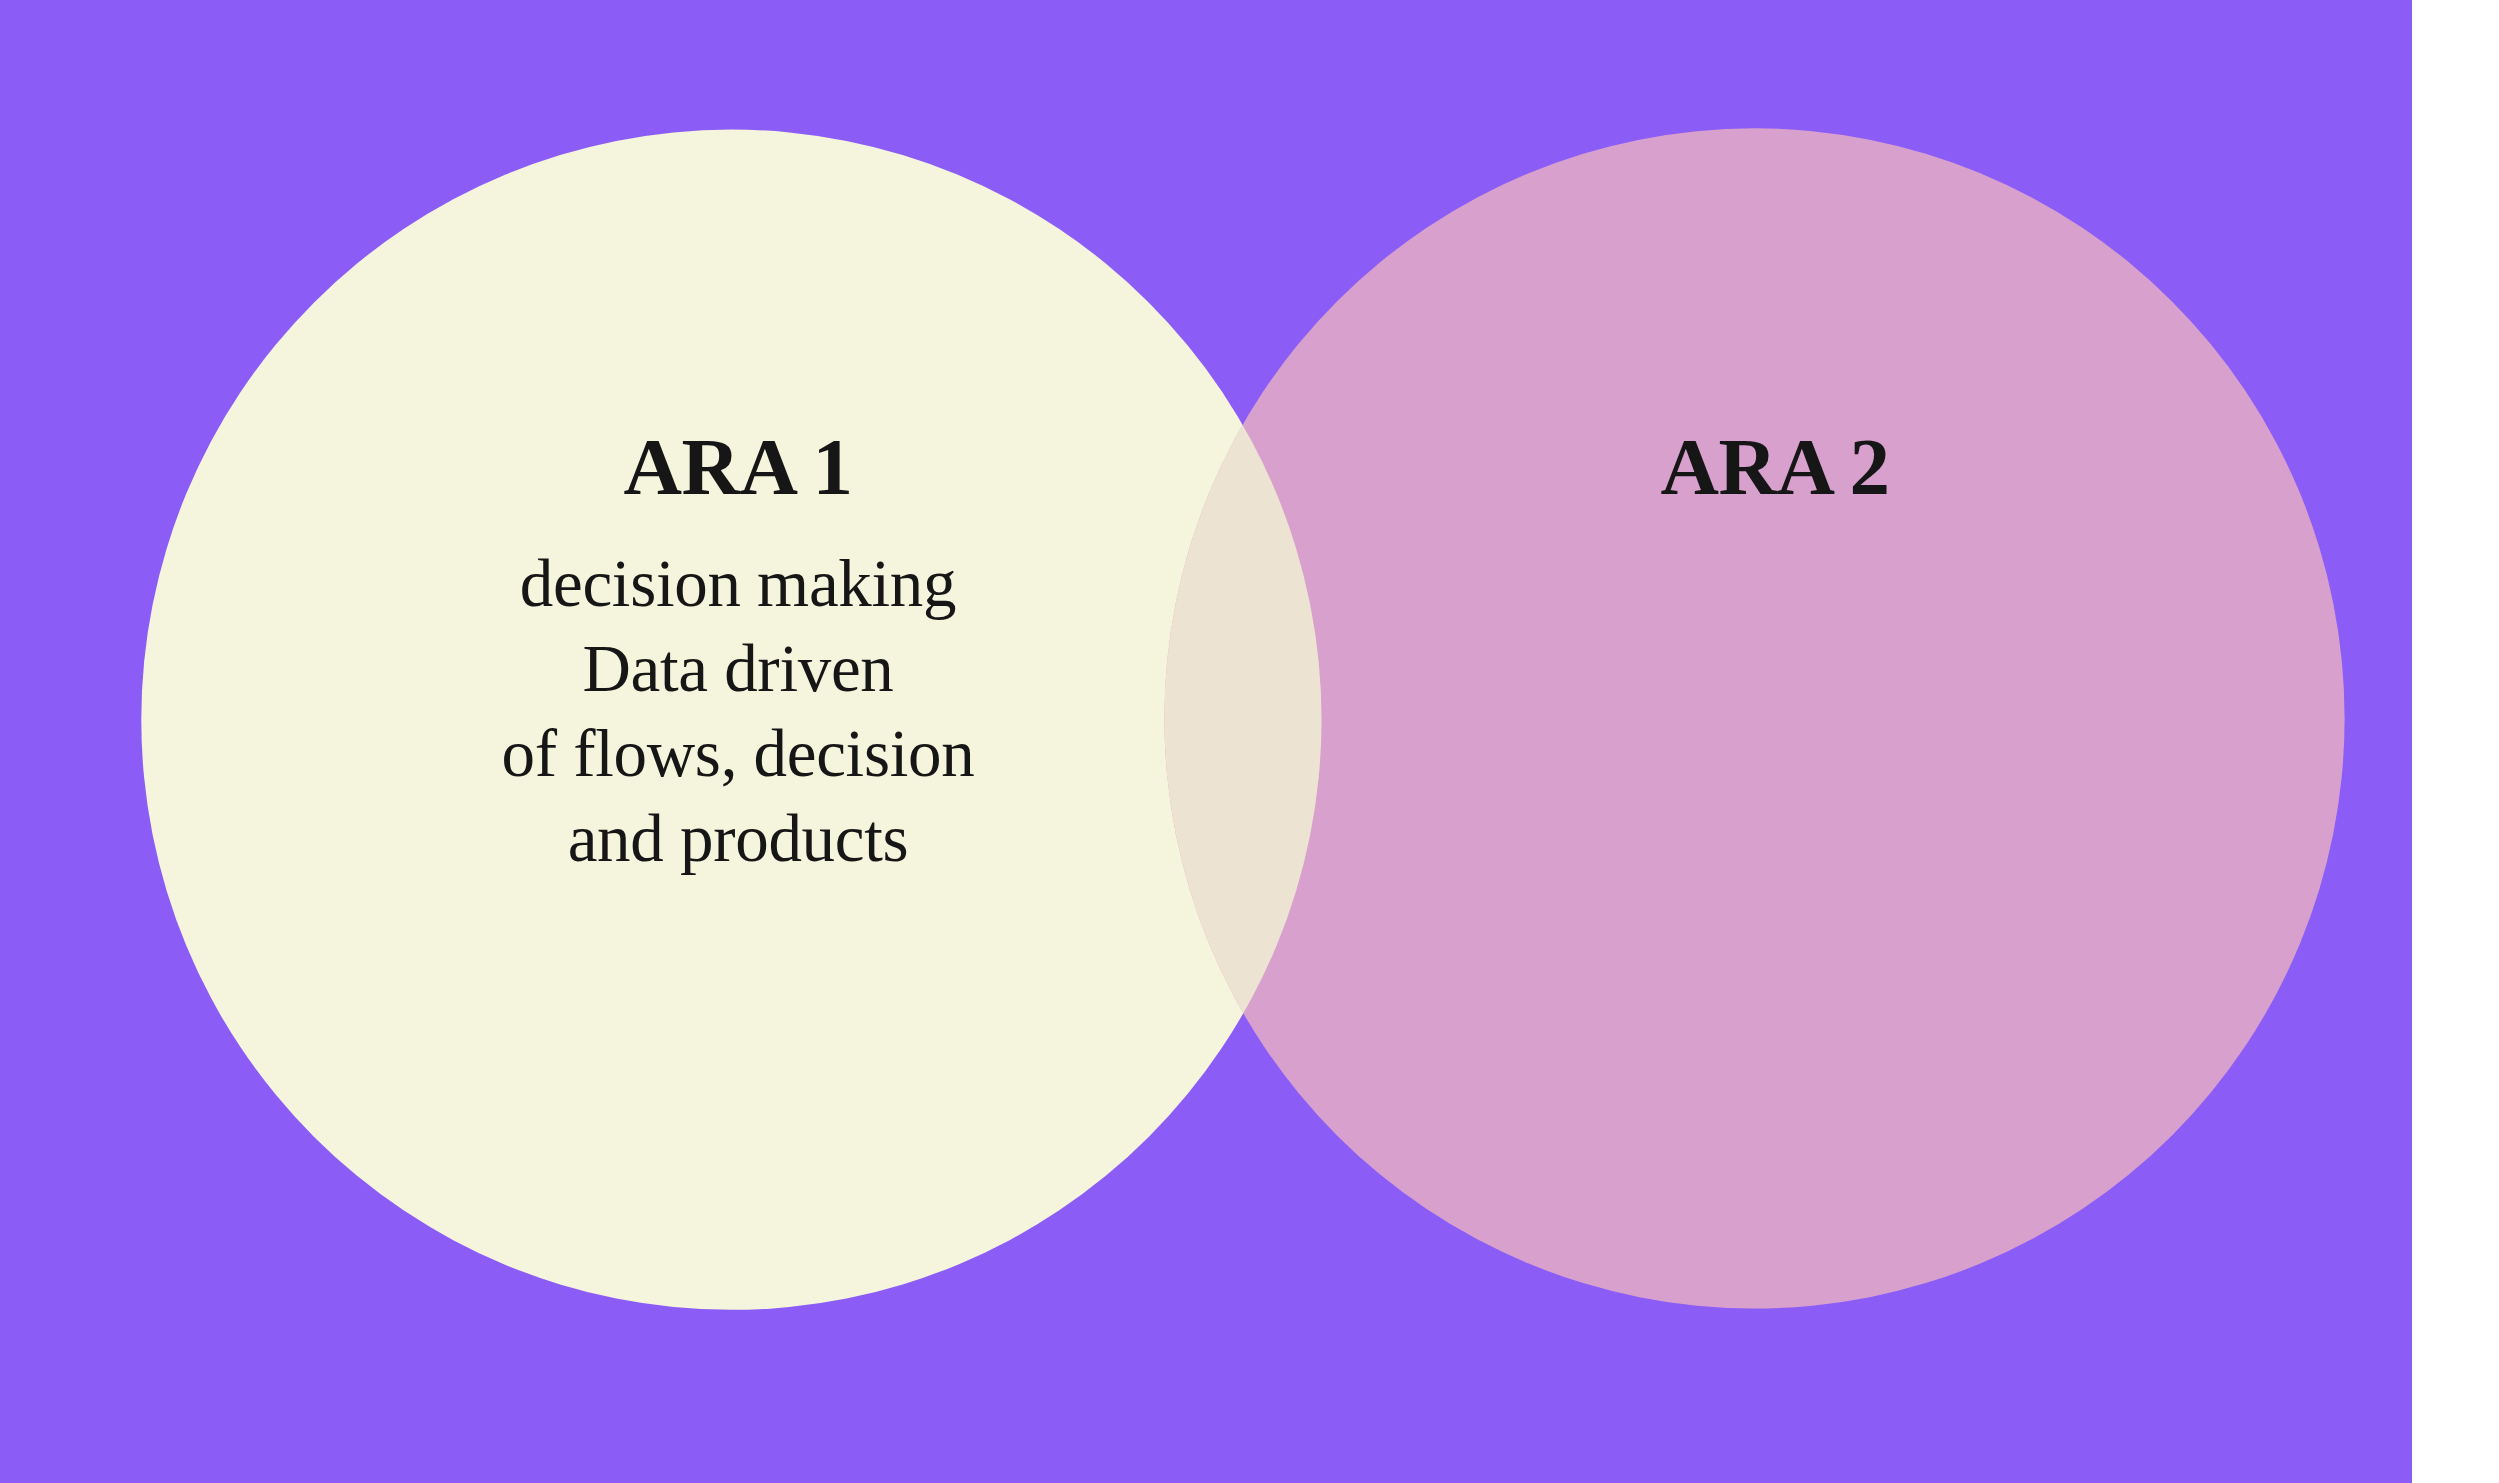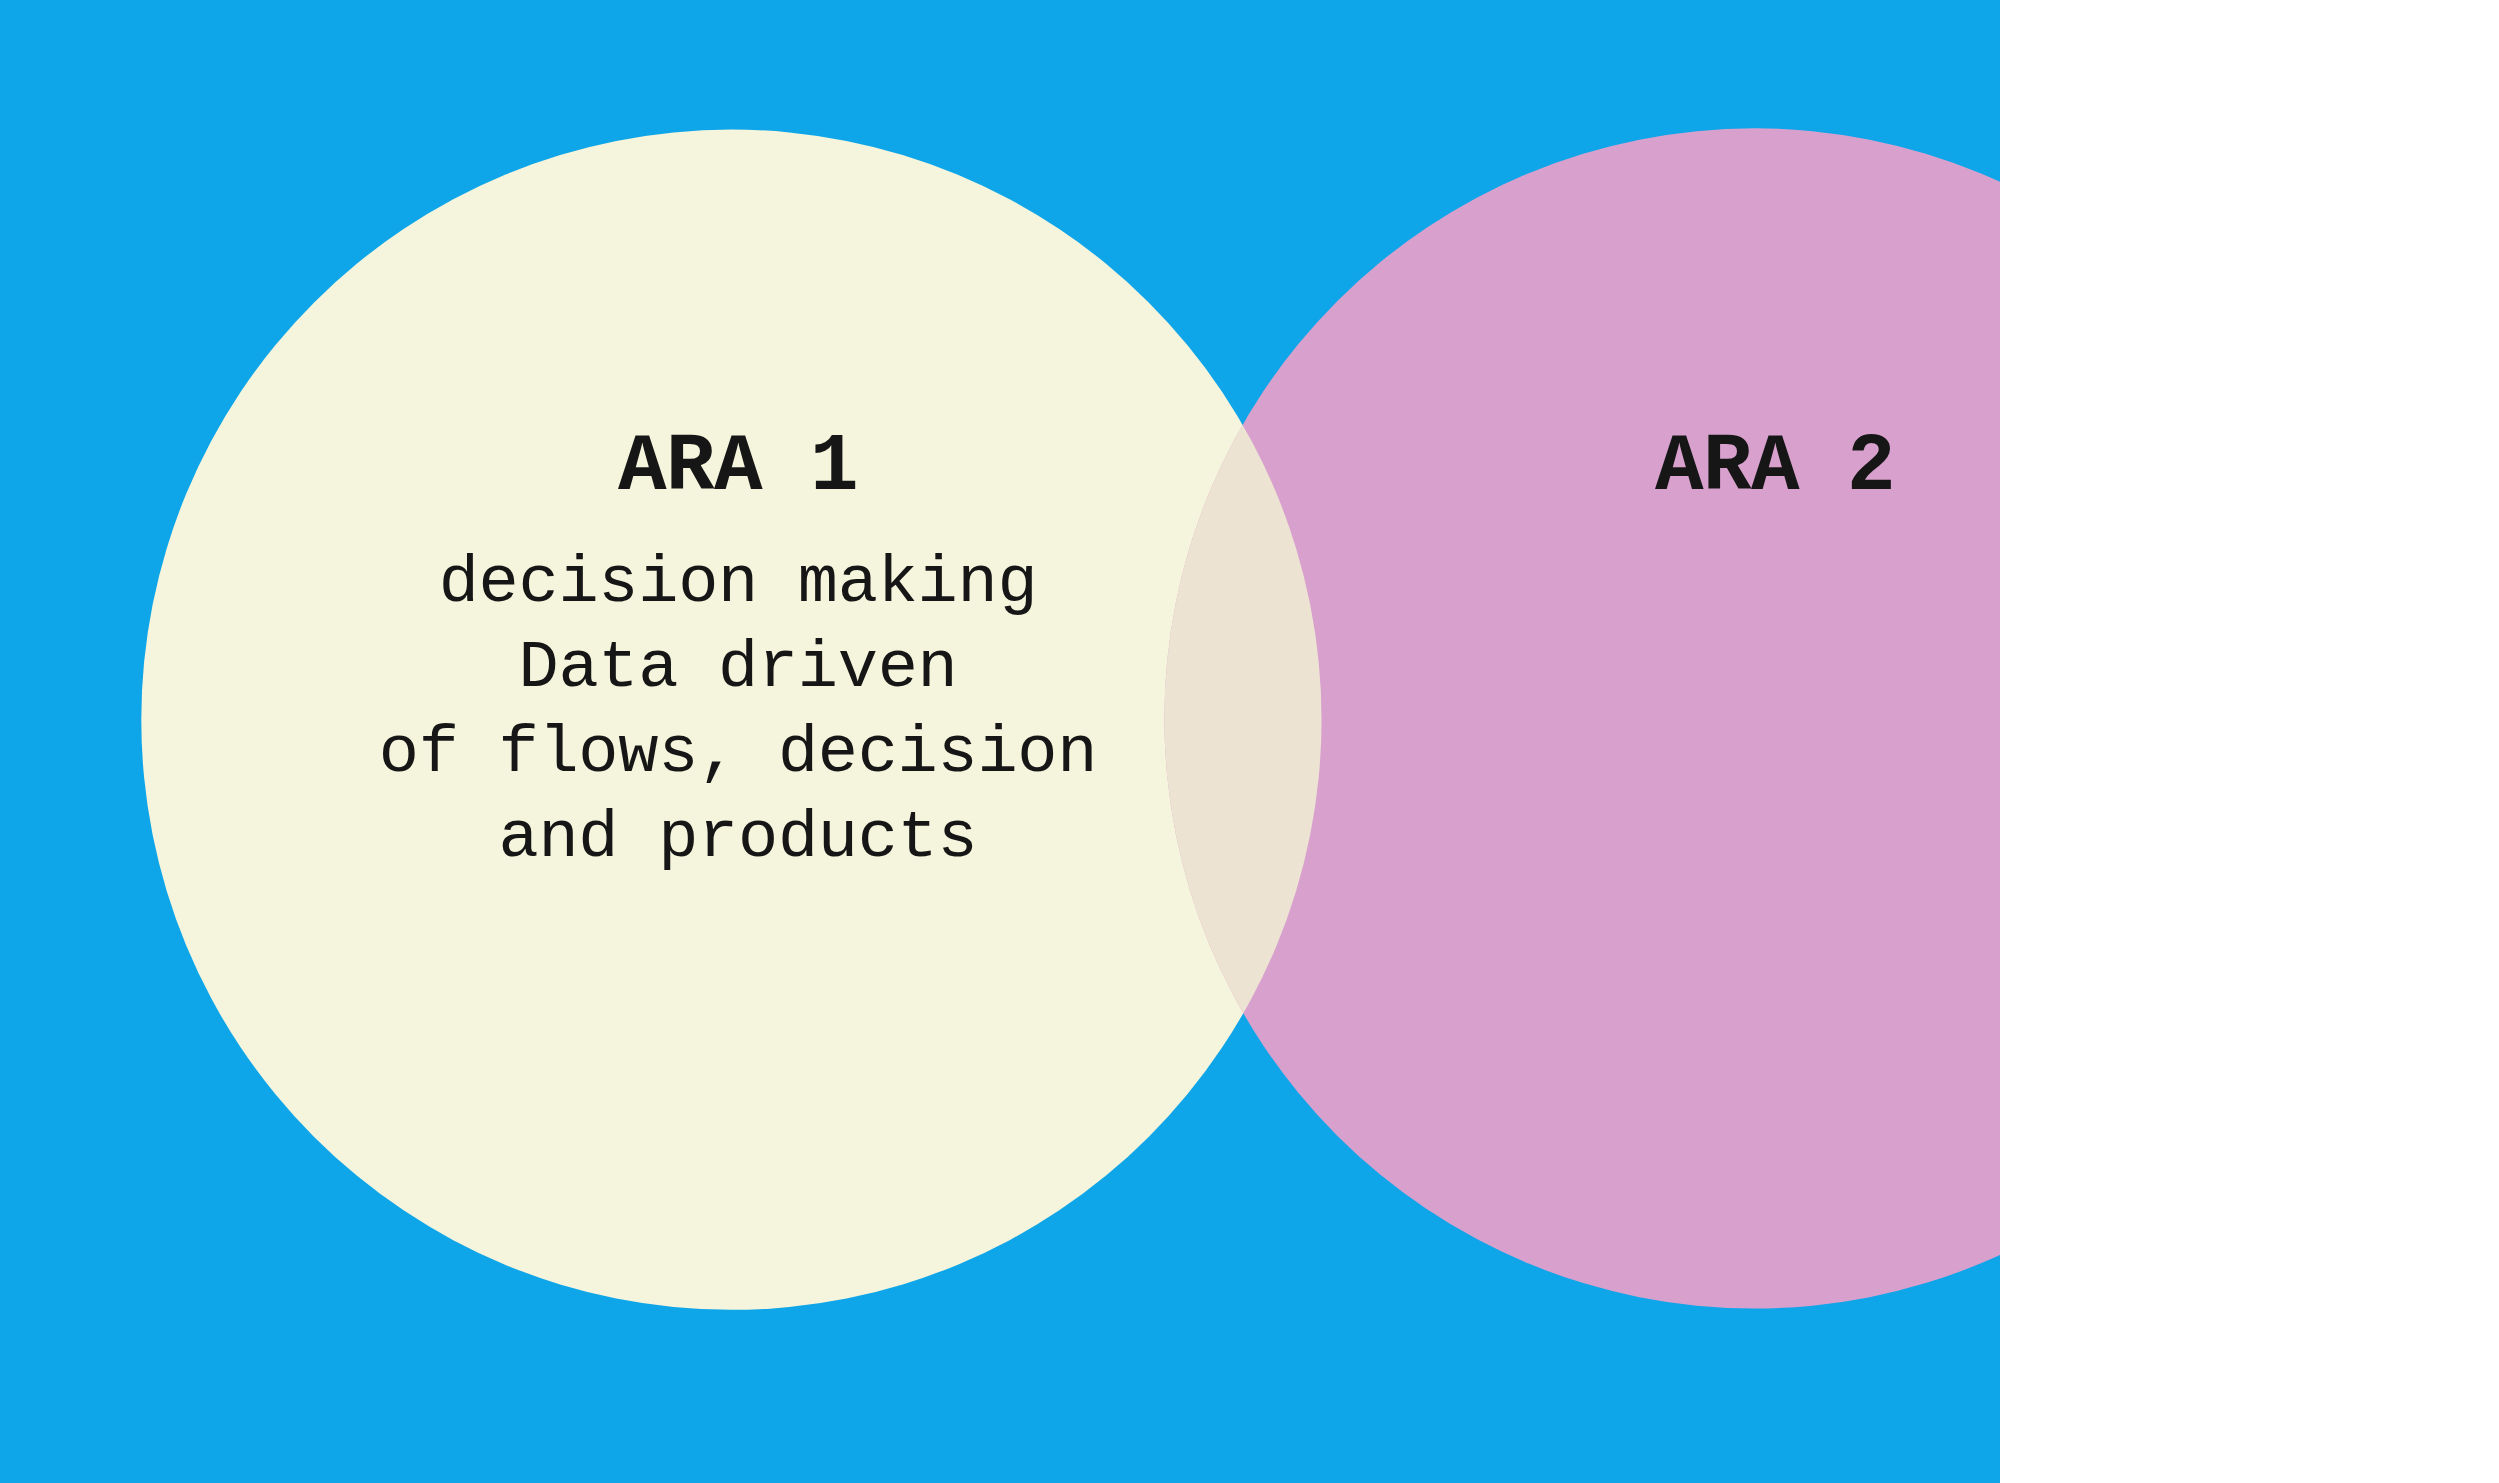--- a/index.html
+++ b/index.html
@@ -2,25 +2,25 @@
 <html style="font-size:10.3px"><head>
 <meta charset="utf-8">
 <style>
   html, body {
     margin: 0;
     padding: 0;
     background: #ffffff;
   }
   .stage {
     position: relative;
-    width: 2000px;
+    width: 2412px;
     height: 1483px;
-    background: #0ea5e9;
+    background: #8b5cf6;
     overflow: hidden;
-    font-family: Liberation Mono, monospace;
+    font-family: Liberation Serif, serif;
   }
   .venn-svg {
     position: absolute;
     left: 0;
     top: 0;
     width: 2500px;
     height: 1483px;
     display: block;
   }
   .label {

